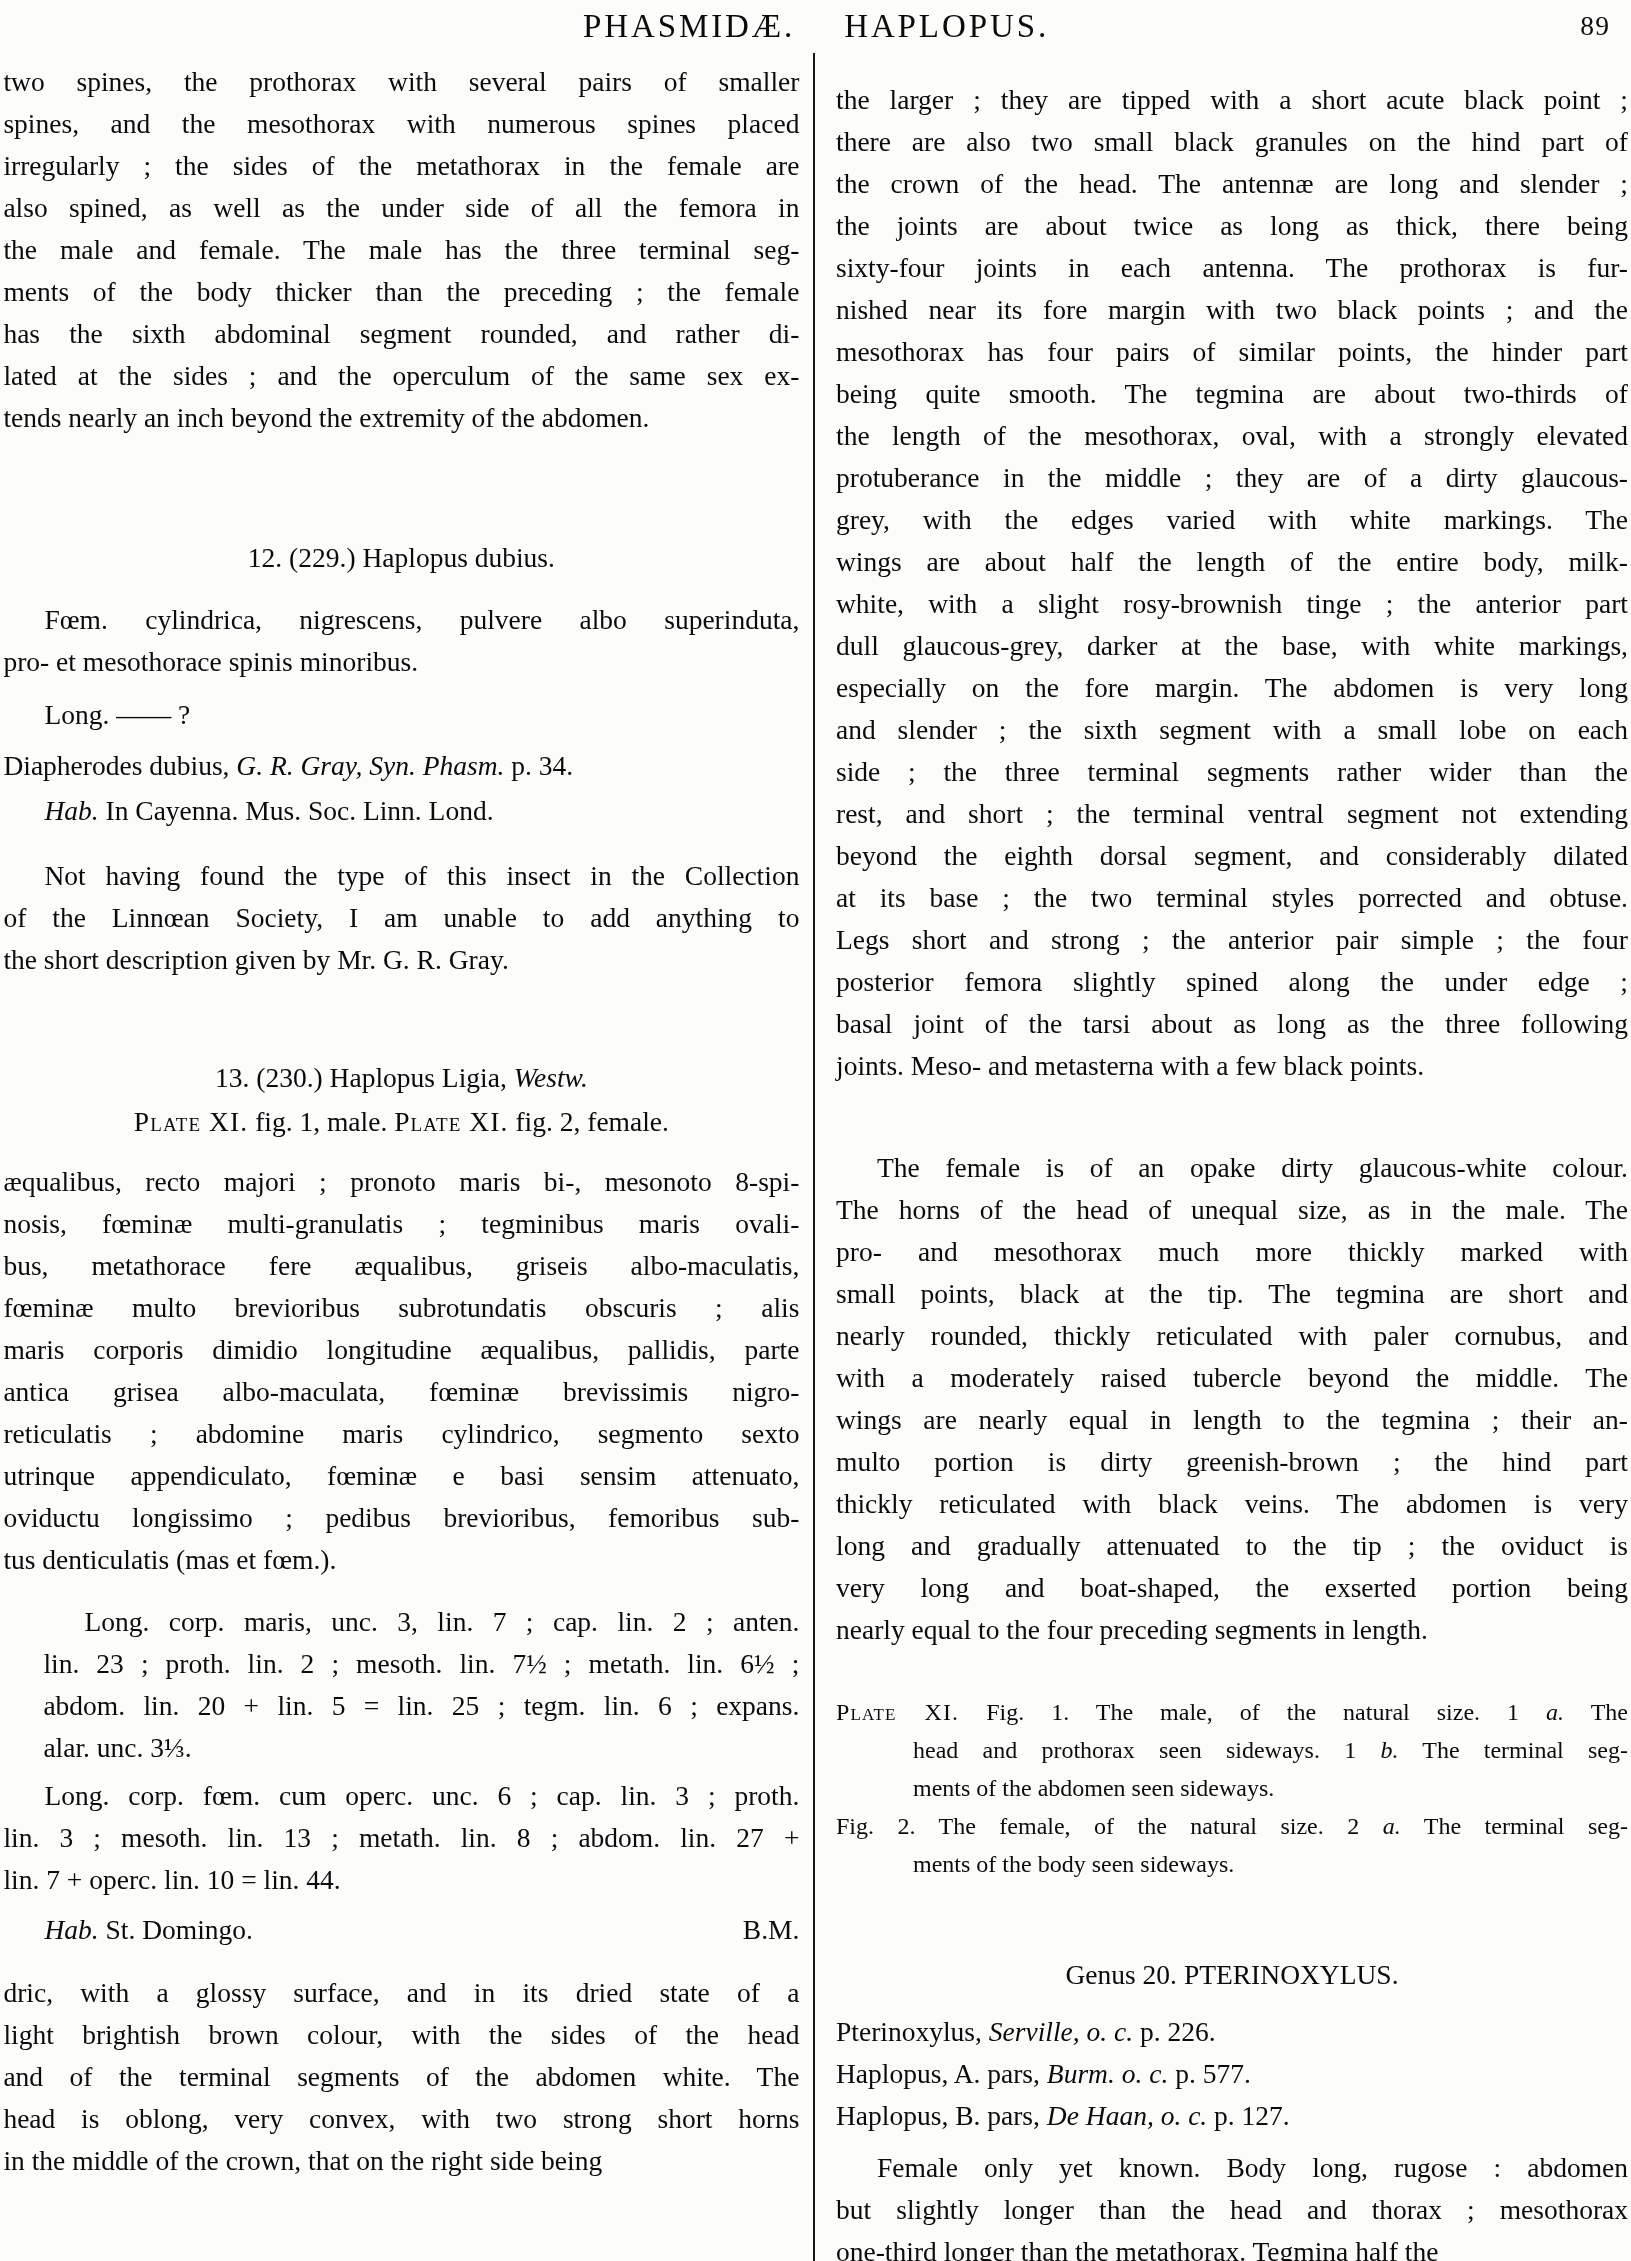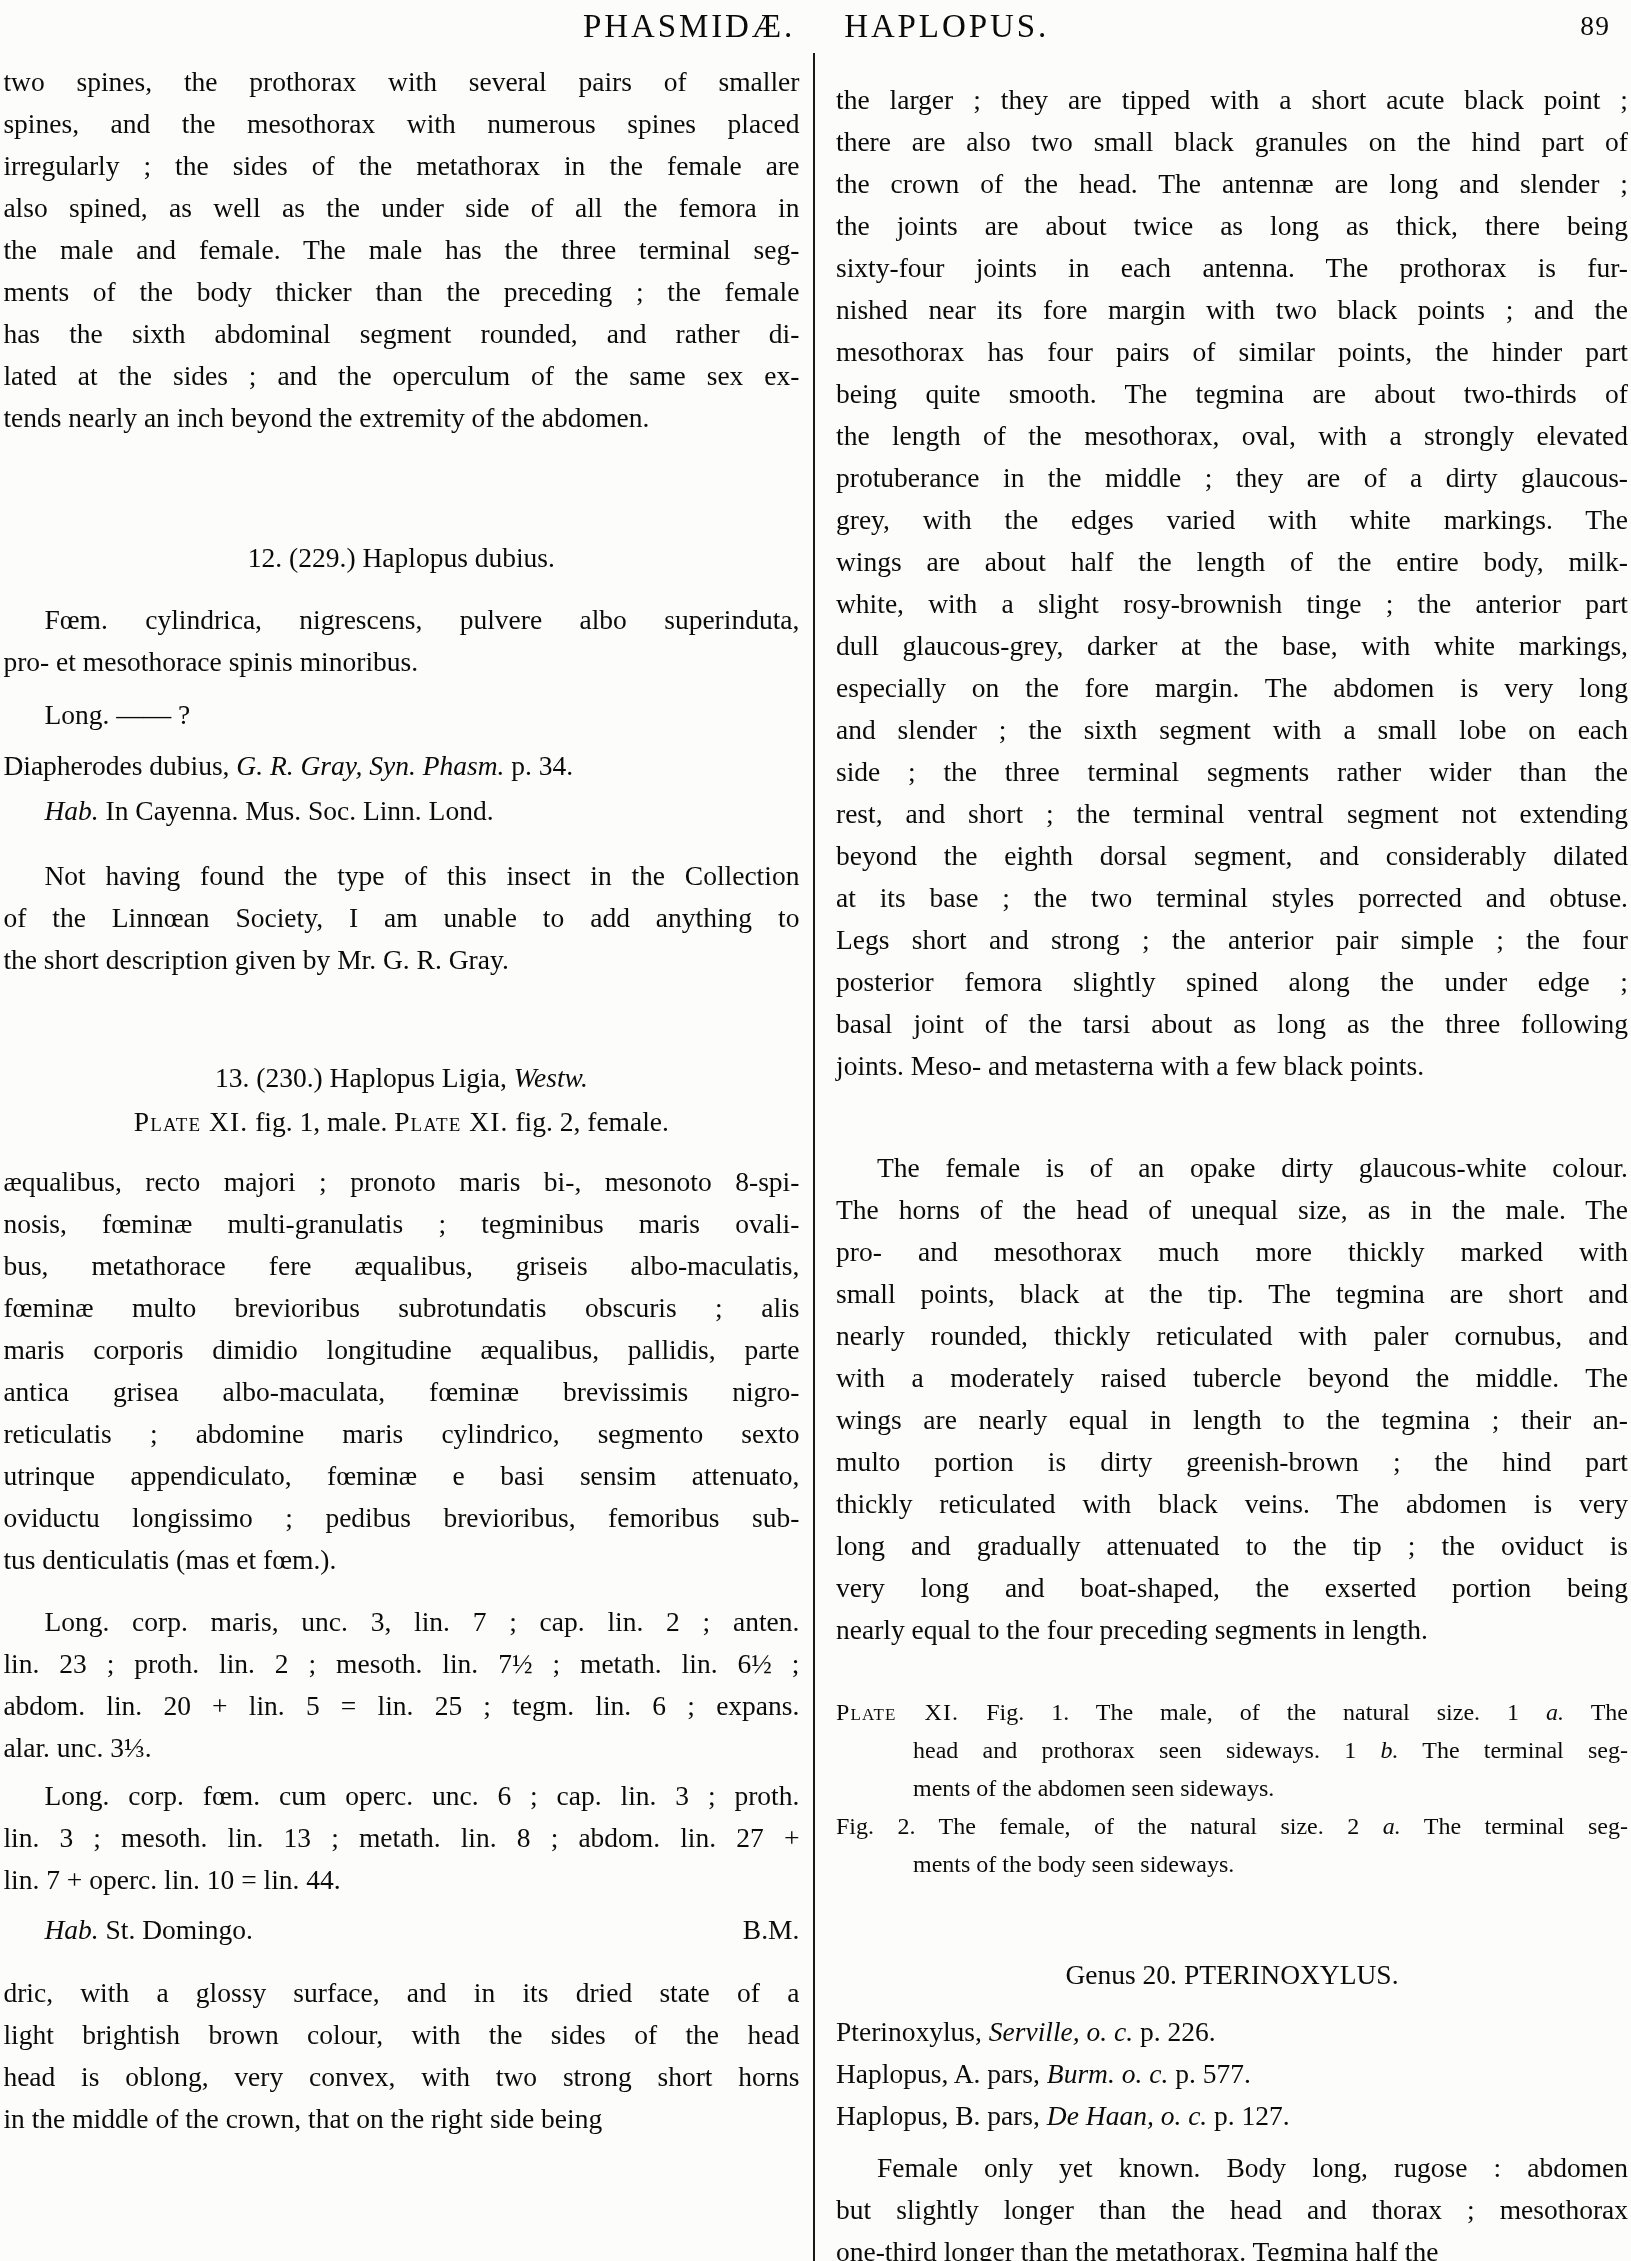--- a/index.html
+++ b/index.html
@@ -90,38 +90,39 @@
         <div class="line"><span>nosis, fœminæ multi-granulatis ; tegminibus maris ovali-</span></div>
         <div class="line"><span>bus, metathorace fere æqualibus, griseis albo-maculatis,</span></div>
         <div class="line"><span>fœminæ multo brevioribus subrotundatis obscuris ; alis</span></div>
         <div class="line"><span>maris corporis dimidio longitudine æqualibus, pallidis, parte</span></div>
         <div class="line"><span>antica grisea albo-maculata, fœminæ brevissimis nigro-</span></div>
         <div class="line"><span>reticulatis ; abdomine maris cylindrico, segmento sexto</span></div>
         <div class="line"><span>utrinque appendiculato, fœminæ e basi sensim attenuato,</span></div>
         <div class="line"><span>oviductu longissimo ; pedibus brevioribus, femoribus sub-</span></div>
         <div class="line last"><span>tus denticulatis (mas et fœm.).</span></div>
       </div>
-      <div class="blk paragraph" style="margin-top: 20.6px;">
+      <div class="blk paragraph" style="margin-top: 20.6px; margin-left: 40px;">
         <div class="line fi"><span>Long. corp. maris, unc. 3, lin. 7 ; cap. lin. 2 ; anten.</span></div>
         <div class="line"><span>lin. 23 ; proth. lin. 2 ; mesoth. lin. 7½ ; metath. lin. 6½ ;</span></div>
         <div class="line"><span>abdom. lin. 20 + lin. 5 = lin. 25 ; tegm. lin. 6 ; expans.</span></div>
         <div class="line last"><span>alar. unc. 3⅓.</span></div>
       </div>
       <div class="blk paragraph" style="margin-top: 5.7px;">
         <div class="line fi"><span>Long. corp. fœm. cum operc. unc. 6 ; cap. lin. 3 ; proth.</span></div>
         <div class="line"><span>lin. 3 ; mesoth. lin. 13 ; metath. lin. 8 ; abdom. lin. 27 +</span></div>
         <div class="line last"><span>lin. 7 + operc. lin. 10 = lin. 44.</span></div>
       </div>
       <div class="blk spread" style="margin-top: 8px;">
         <span><span class="i">Hab.</span><span> St. Domingo.</span></span>
         <span>B.M.</span>
       </div>
       <div class="blk paragraph" style="margin-top: 20.6px;">
         <div class="line"><span>dric, with a glossy surface, and in its dried state of a</span></div>
         <div class="line"><span>light brightish brown colour, with the sides of the head</span></div>
+        <div class="line"><span>and of the terminal segments of the abdomen white. The</span></div>
         <div class="line"><span>head is oblong, very convex, with two strong short horns</span></div>
         <div class="line last"><span>in the middle of the crown, that on the right side being</span></div>
       </div>
     </div>
   <div class="col" id="col-right">
       <div class="blk paragraph" style="margin-top: 0px;">
         <div class="line"><span>the larger ; they are tipped with a short acute black point ;</span></div>
         <div class="line"><span>there are also two small black granules on the hind part of</span></div>
         <div class="line"><span>the crown of the head. The antennæ are long and slender ;</span></div>
         <div class="line"><span>the joints are about twice as long as thick, there being</span></div>

